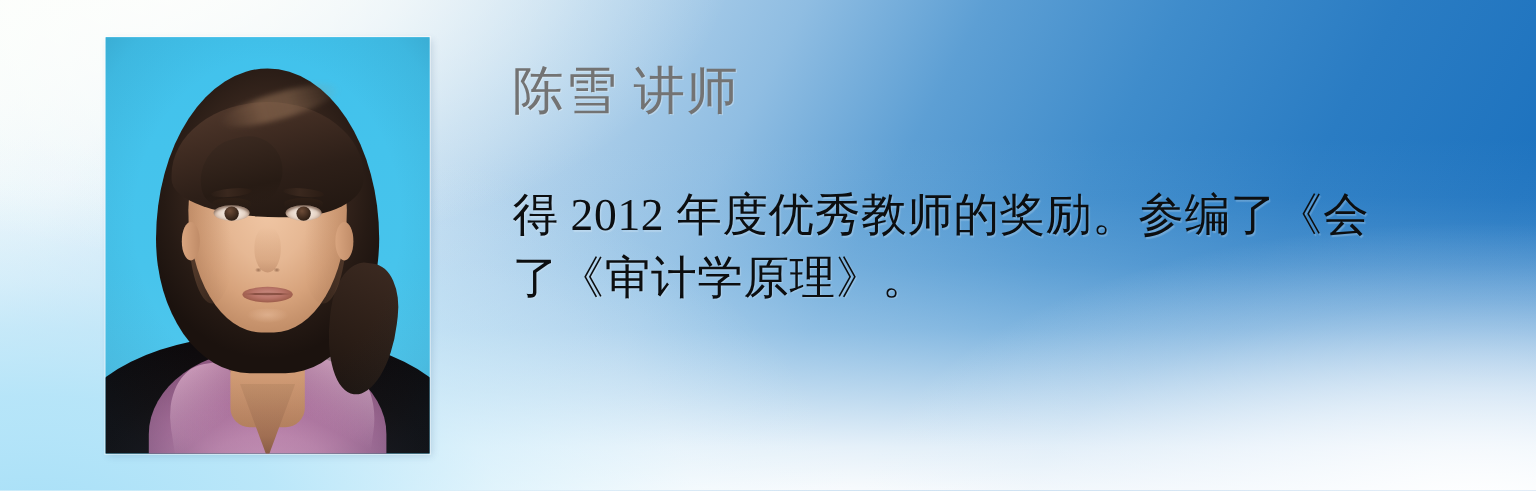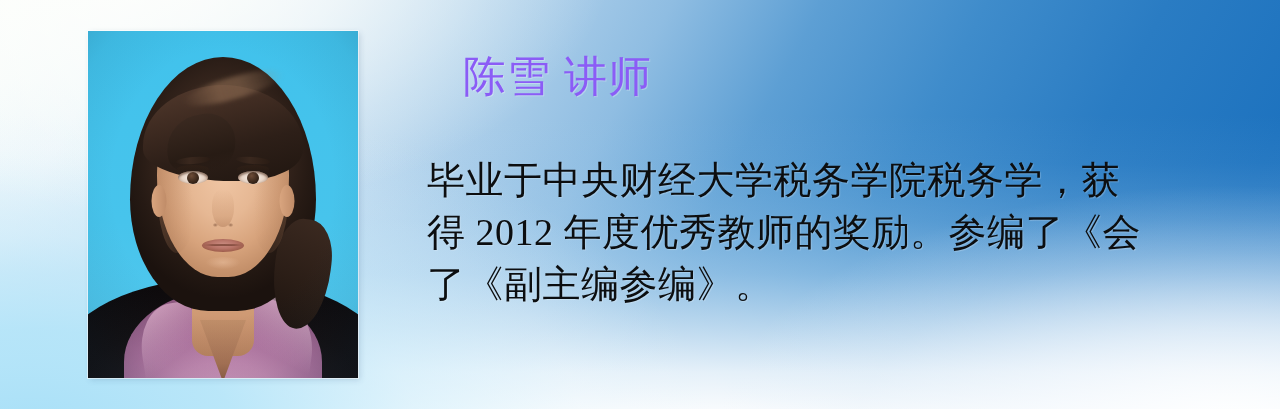--- a/index.html
+++ b/index.html
@@ -271,25 +271,24 @@
   }
 
   
   .title {
     position: absolute;
     left: 427px;
     top: 53px;
     font-size: 43px;
     line-height: 1.1;
     font-weight: 400;
-    color: #8b5cf6;
+    color: #737373;
     letter-spacing: 1px;
     white-space: nowrap;
     text-shadow: 1px 1px 0 rgba(255,255,255,0.28);
-    margin-left: 36px;
   }
   .bio {
     position: absolute;
     left: 427px;
     top: 154px;
     width: 830px;
   }
   .bio-line {
     font-family: "Liberation Serif", "DejaVu Serif", serif;
     font-size: 38px;
@@ -342,18 +341,17 @@
       <div class="pt mouth"></div>
       <div class="pt mouth-line"></div>
       <div class="pt chin"></div>
       <div class="photo-vig"></div>
     </div>
   </div>
 
   <div class="title">陈雪 讲师</div>
 
   <div class="bio">
-    <div class="bio-line">毕业于中央财经大学税务学院税务学，获</div>
     <div class="bio-line">得 2012 年度优秀教师的奖励。参编了《会</div>
-    <div class="bio-line">了《副主编参编》。</div>
+    <div class="bio-line">了《审计学原理》。</div>
   </div>
 
 </div>
 
 </body></html>

